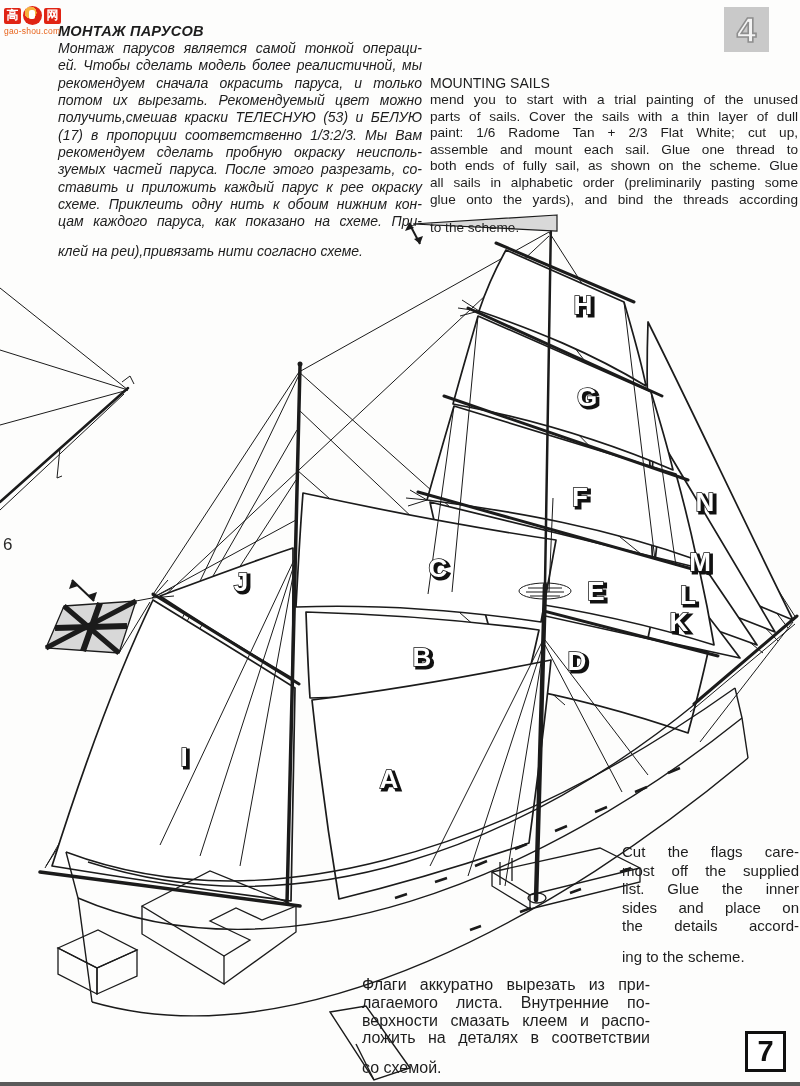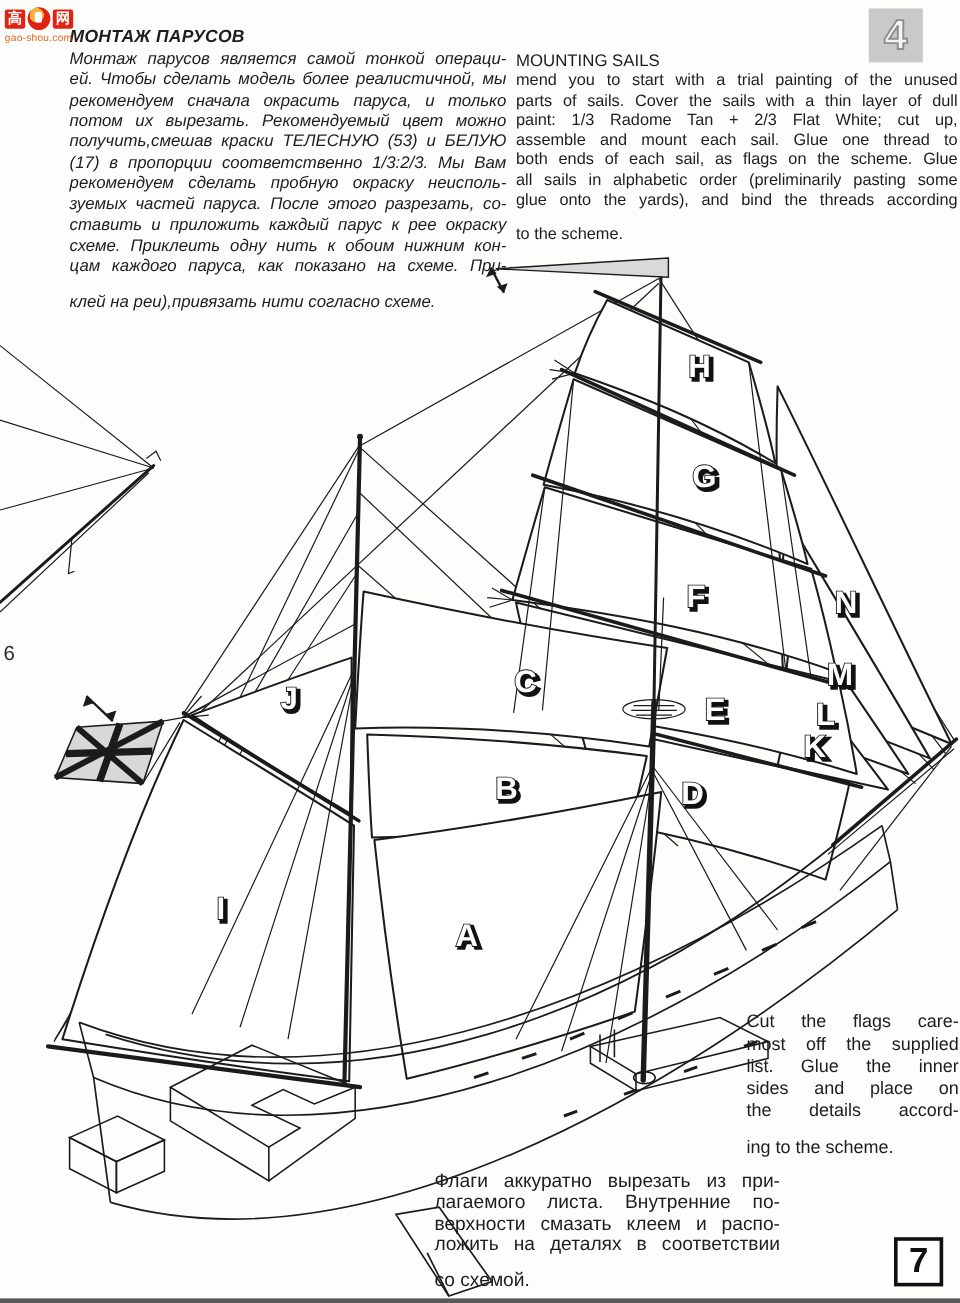--- a/index.html
+++ b/index.html
@@ -4,21 +4,21 @@
 <style>
   html,body{margin:0;padding:0;}
   body{width:800px;height:1086px;position:relative;background:#fdfdfc;
        font-family:"Liberation Sans",sans-serif;color:#1d1d1d;overflow:hidden;}
   .abs{position:absolute;}
   
   .ru-col{left:58px;top:23px;width:364px;z-index:3;font-style:italic;}
   .ru-col .heading{font-size:14.6px;font-weight:bold;margin-bottom:1px;letter-spacing:.2px;}
   .ru-col .body{font-size:14px;line-height:17.35px;}
   .en-col{left:430px;top:42px;width:368px;z-index:3;}
-  .en-col .heading{font-size:14px;margin-bottom:1px;}
+  .en-col .heading{font-size:14px;margin-bottom:1px;margin-top:33px;}
   .en-col .body{font-size:13.6px;line-height:16.6px;}
   .cutflags{left:622px;top:843px;width:177px;font-size:15px;line-height:18.6px;z-index:3;}
   .ru-bottom{left:362px;top:976px;width:288px;font-size:16px;line-height:17.8px;z-index:3;}
   .jline{text-align:justify;text-align-last:justify;}
   .jline.last{text-align-last:left;margin-top:12px;}
   
   .pnum4{left:724px;top:7px;width:45px;height:45px;background:#c9c9c9;
          display:flex;align-items:center;justify-content:center;
          font-size:35px;font-weight:bold;color:#f4f4f4;
          -webkit-text-stroke:1.6px #8e8e8e;z-index:4;}
@@ -81,23 +81,23 @@
       <div class="jline">цам каждого паруса, как показано на схеме.  При-</div>
       <div class="jline last">клей на реи),привязать нити согласно схеме.</div>
     </div>
 </div>
 
 <div class="abs en-col">
   <div class="heading">MOUNTING SAILS</div>
   <div class="body">
       <div class="jline">mend you to start with a trial painting of the unused</div>
       <div class="jline">parts of sails. Cover the sails with a thin layer of dull</div>
-      <div class="jline">paint: 1/3 Radome Tan + 2/3 Flat White; cut up,</div>
+      <div class="jline">paint: 1/6 Radome Tan + 2/3 Flat White; cut up,</div>
       <div class="jline">assemble and mount each sail. Glue one thread to</div>
-      <div class="jline">both ends of each sail, as flags on the scheme. Glue</div>
+      <div class="jline">both ends of fully sail, as shown on the scheme. Glue</div>
       <div class="jline">all sails in alphabetic order (preliminarily pasting some</div>
       <div class="jline">glue onto the yards), and bind the threads according</div>
       <div class="jline last">to the scheme.</div>
     </div>
 </div>
 
 <svg class="abs ship-svg" width="800" height="1086" viewBox="0 0 800 1086">
 
   <g>
     <path class="ln thin" d="M128,390 L0,288"></path>

